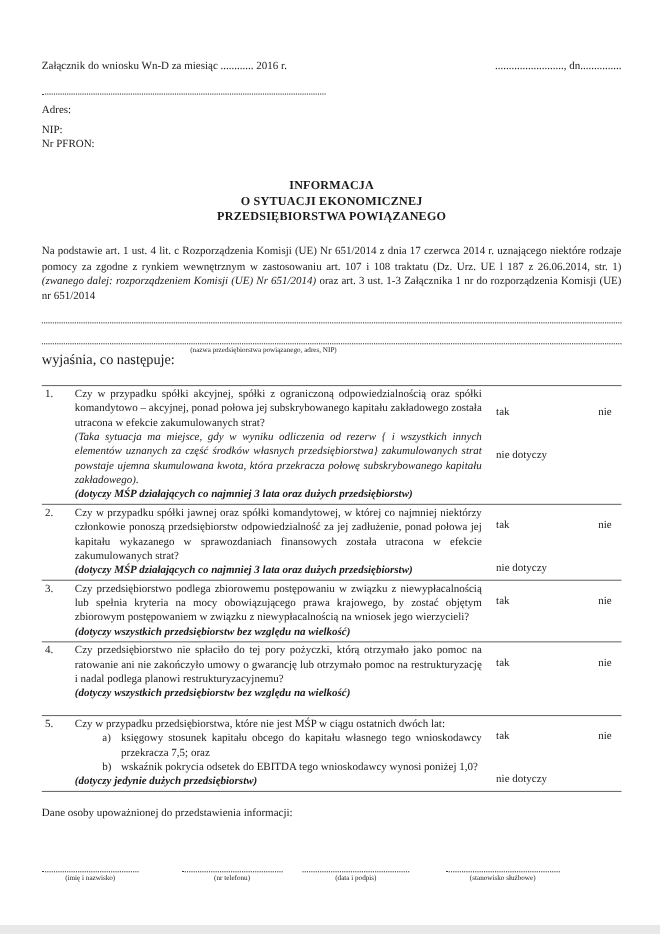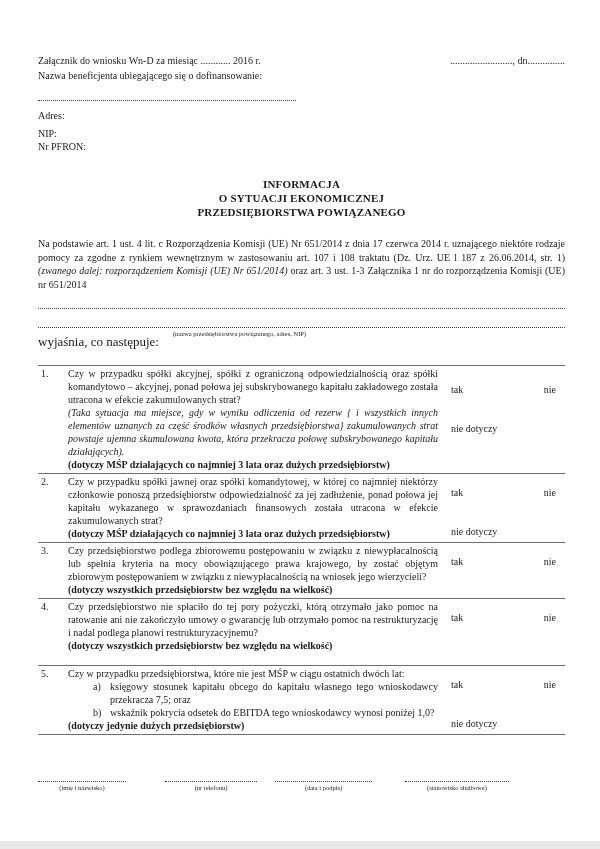--- a/index.html
+++ b/index.html
@@ -29,21 +29,21 @@
   .dline2{height:1px;margin-top:17px;}
   .decl-row{display:flex;align-items:flex-start;margin-top:1px;}
   .decl-label{font-size:13px;margin-top:5px;}
   .tiny{font-size:6.5px;color:#222;}
   .decl-caption{margin-left:14px;margin-top:1px;}
   .qtable{margin-top:15px;border-top:1px solid #6e6e6e;}
   .qrow{display:flex;border-bottom:1px solid #6e6e6e;padding:1px 0 2px 0;}
   .qnum{width:30px;box-sizing:border-box;padding-left:3px;line-height:13px;}
   .qbody{width:370px;text-align:justify;line-height:13px;}
   .qnote{font-style:italic;text-align:justify;}
-  .qscope{font-weight:bold;}
+  .qscope{font-weight:bold;font-style:italic;}
   .qans{flex:1;box-sizing:border-box;padding-left:13px;padding-right:9px;}
   .takrow{display:flex;justify-content:space-between;padding-top:12px;line-height:12px;}
   .takrow.first{padding-top:17px;}
   .nodot{margin-top:27px;line-height:12px;}
   .pad-b{padding-bottom:11px;}
   .sub{display:flex;margin-left:25px;}
   .sub .mk{width:17px;flex:none;}
   .sub .st{flex:1;text-align:justify;line-height:13px;}
   .foot-label{margin-top:13px;line-height:13px;}
   .sig-row{display:flex;margin-top:37px;}
@@ -58,21 +58,20 @@
 </head>
 <body>
 
 <div class="page">
 
   <div class="hdr-row">
     <span>Załącznik do wniosku Wn-D za miesiąc ............ 2016 r.</span>
     <span>........................., dn...............</span>
   </div>
 
-  <div class="benef">Nazwa beneficjenta ubiegającego się o dofinansowanie:</div>
   <div class="fill-line benef-line"></div>
 
   <div class="addr">Adres:</div>
   <div class="nip">NIP:</div>
   <div class="pfron">Nr PFRON:</div>
 
   <div class="doc-title">
     <div>INFORMACJA</div>
     <div>O SYTUACJI EKONOMICZNEJ</div>
     <div>PRZEDSIĘBIORSTWA POWIĄZANEGO</div>
@@ -87,21 +86,21 @@
     <span class="decl-label">wyjaśnia, co następuje:</span>
     <span class="tiny decl-caption">(nazwa przedsiębiorstwa powiązanego, adres, NIP)</span>
   </div>
 
   <div class="qtable">
 
     <div class="qrow">
       <div class="qnum">1.</div>
       <div class="qbody">
         <span>Czy w przypadku spółki akcyjnej, spółki z ograniczoną odpowiedzialnością oraz spółki komandytowo – akcyjnej, ponad połowa jej subskrybowanego kapitału zakładowego została utracona w efekcie zakumulowanych strat?</span>
-        <div class="qnote">(Taka sytuacja ma miejsce, gdy w wyniku odliczenia od rezerw { i wszystkich innych elementów uznanych za część środków własnych przedsiębiorstwa} zakumulowanych strat powstaje ujemna skumulowana kwota, która przekracza połowę subskrybowanego kapitału działających).</div>
+        <div class="qnote">(Taka sytuacja ma miejsce, gdy w wyniku odliczenia od rezerw { i wszystkich innych elementów uznanych za część środków własnych przedsiębiorstwa} zakumulowanych strat powstaje ujemna skumulowana kwota, która przekracza połowę subskrybowanego kapitału zakładowego).</div>
         <div class="qscope">(dotyczy MŚP działających co najmniej 3 lata oraz dużych przedsiębiorstw)</div>
       </div>
       <div class="qans">
         <div class="takrow first">
           <span>tak</span>
           <span>nie</span>
         </div>
         <div class="nodot">nie dotyczy</div>
       </div>
     </div>
@@ -167,20 +166,21 @@
         <div class="takrow">
           <span>tak</span>
           <span>nie</span>
         </div>
         <div class="nodot">nie dotyczy</div>
       </div>
     </div>
 
   </div>
 
+  <div class="foot-label">Dane osoby upoważnionej do przedstawienia informacji:</div>
 
   <div class="sig-row">
     <div class="sig sig1">
       <div class="fill-line sline"></div>
       <div class="tiny scap">(imię i nazwisko)</div>
     </div>
     <div class="sig sig2">
       <div class="fill-line sline"></div>
       <div class="tiny scap">(nr telefonu)</div>
     </div>

